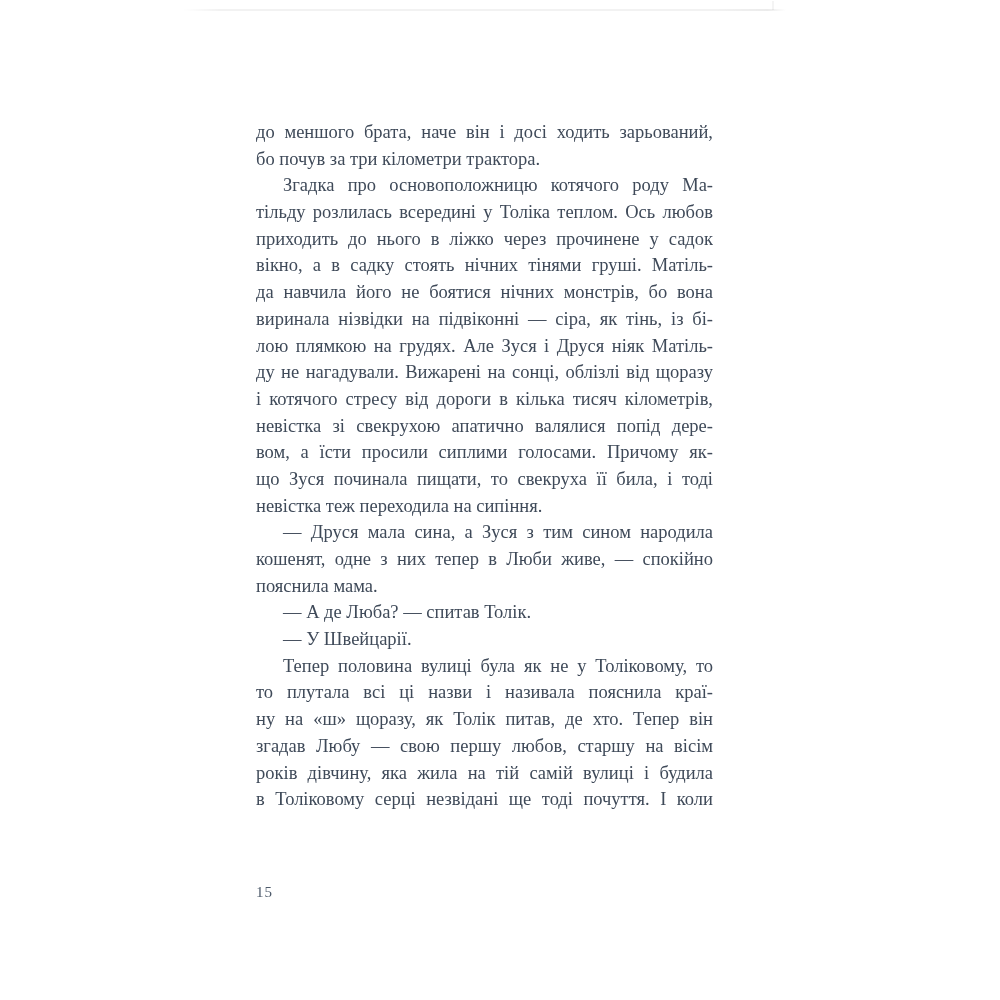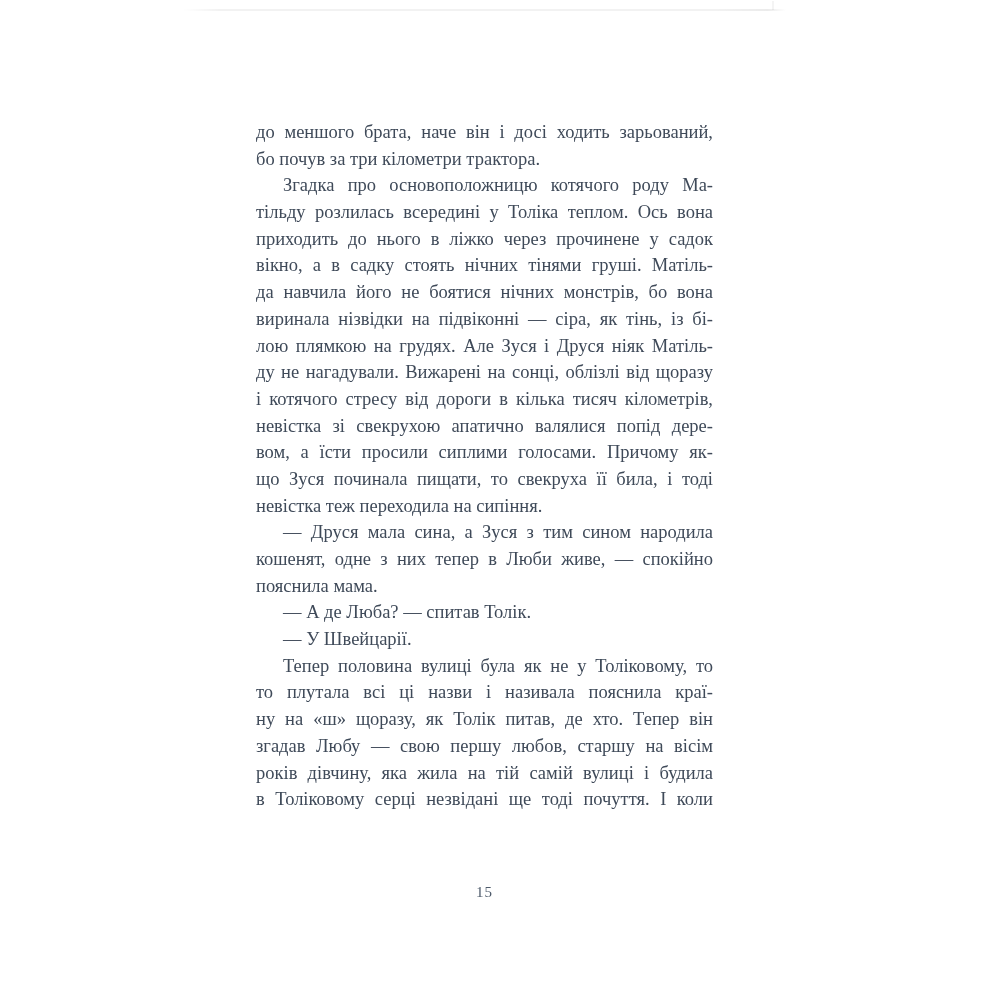--- a/index.html
+++ b/index.html
@@ -56,40 +56,40 @@
     text-align-last: justify;
   }
   .line.i {
     text-indent: 27px;
   }
   .pagenum {
     position: absolute;
     left: 256px;
     top: 884px;
     width: 457px;
-    text-align: center;
+    text-align: left;
     font-family: "Liberation Serif", serif;
     font-size: 15px;
     letter-spacing: 1px;
     color: #4d5a6a;
   }
 </style>
 </head>
 <body>
 
 <div class="canvas">
 
   <div class="edge-line"></div>
   <div class="edge-tick"></div>
 
   <div class="textblock">
     <div class="line j">до меншого брата, наче він і досі ходить зарьований,</div>
     <div class="line">бо почув за три кілометри трактора.</div>
     <div class="line j i">Згадка про основоположницю котячого роду Ма-</div>
-    <div class="line j">тільду розлилась всередині у Толіка теплом. Ось вона</div>
+    <div class="line j">тільду розлилась всередині у Толіка теплом. Ось любов</div>
     <div class="line j">приходить до нього в ліжко через прочинене у садок</div>
     <div class="line j">вікно, а в садку стоять нічних тінями груші. Матіль-</div>
     <div class="line j">да навчила його не боятися нічних монстрів, бо вона</div>
     <div class="line j">виринала нізвідки на підвіконні — сіра, як тінь, із бі-</div>
     <div class="line j">лою плямкою на грудях. Але Зуся і Друся ніяк Матіль-</div>
     <div class="line j">ду не нагадували. Вижарені на сонці, облізлі від щоразу</div>
     <div class="line j">і котячого стресу від дороги в кілька тисяч кілометрів,</div>
     <div class="line j">невістка зі свекрухою апатично валялися попід дере-</div>
     <div class="line j">вом, а їсти просили сиплими голосами. Причому як-</div>
     <div class="line j">що Зуся починала пищати, то свекруха її била, і тоді</div>

